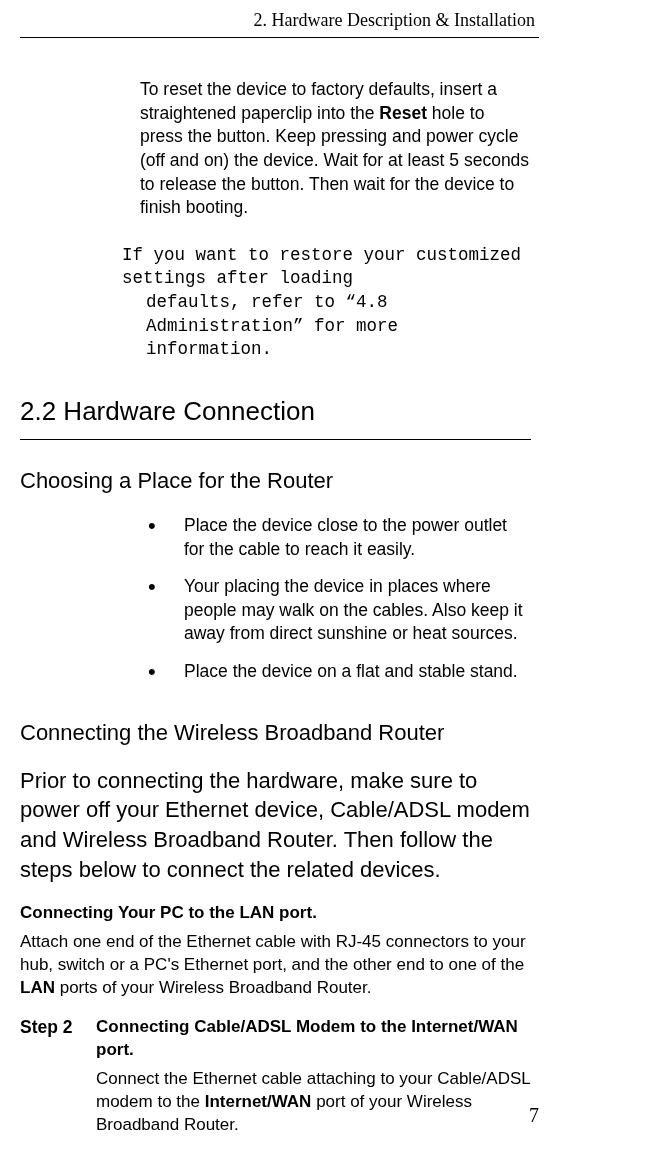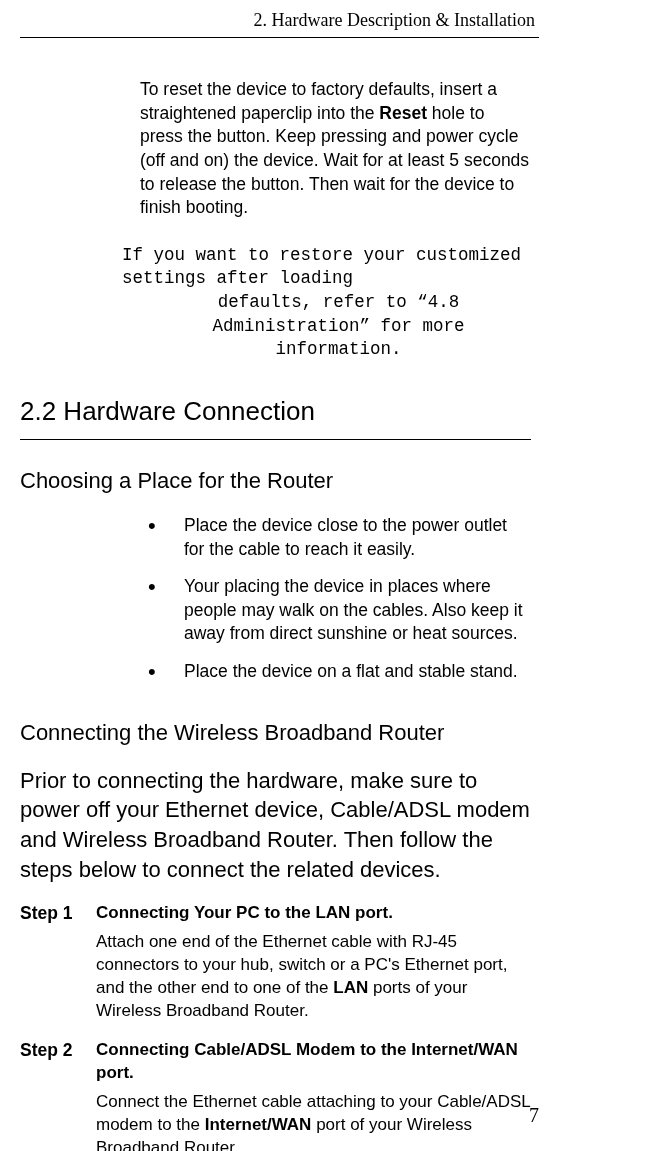--- a/index.html
+++ b/index.html
@@ -118,41 +118,40 @@
   </div>
 
   <div class="content">
 
     <p class="para">
       <span>To reset the device to factory defaults, insert a straightened paperclip into the </span><span class="b">Reset</span><span> hole to press the button. Keep pressing and power cycle (off and on) the device. Wait for at least 5 seconds to release the button. Then wait for the device to finish booting.</span>
     </p>
 
     <div class="restore">
       <div class="restore-line" style="margin-left:-18px;">If you want to restore your customized settings after loading</div>
-      <div class="restore-line restore-l2" style="margin-left:-18px;text-align:center;">defaults, refer to “4.8 Administration” for more information.</div>
+      <div class="restore-line restore-l2" style="margin-left:-18px;">defaults, refer to “4.8 Administration” for more information.</div>
     </div>
 
     <h2 class="section-title">2.2 Hardware Connection</h2>
 
     <h3 class="subheading">Choosing a Place for the Router</h3>
 
     <ul class="bullets">
       <li><span>Place the device close to the power outlet for the cable to reach it easily.</span></li>
       <li><span>Your placing the device in places where people may walk on the cables. Also keep it away from direct sunshine or heat sources.</span></li>
       <li><span>Place the device on a flat and stable stand.</span></li>
     </ul>
 
     <h3 class="subheading">Connecting the Wireless Broadband Router</h3>
 
     <p class="intro">Prior to connecting the hardware, make sure to power off your Ethernet device, Cable/ADSL modem and Wireless Broadband Router. Then follow the steps below to connect the related devices.</p>
 
     <div class="steps">
 
       <div class="step">
-        <div class="step-label">Step 1</div>
         <div class="step-body">
           <span class="step-title">Connecting Your PC to the LAN port.</span>
           <span class="step-text">
             <span>Attach one end of the Ethernet cable with RJ-45 connectors to your hub, switch or a PC's Ethernet port, and the other end to one of the </span><span class="b">LAN</span><span> ports of your Wireless Broadband Router.</span>
           </span>
         </div>
       </div>
 
       <div class="step">
         <div class="step-label">Step 2</div>

